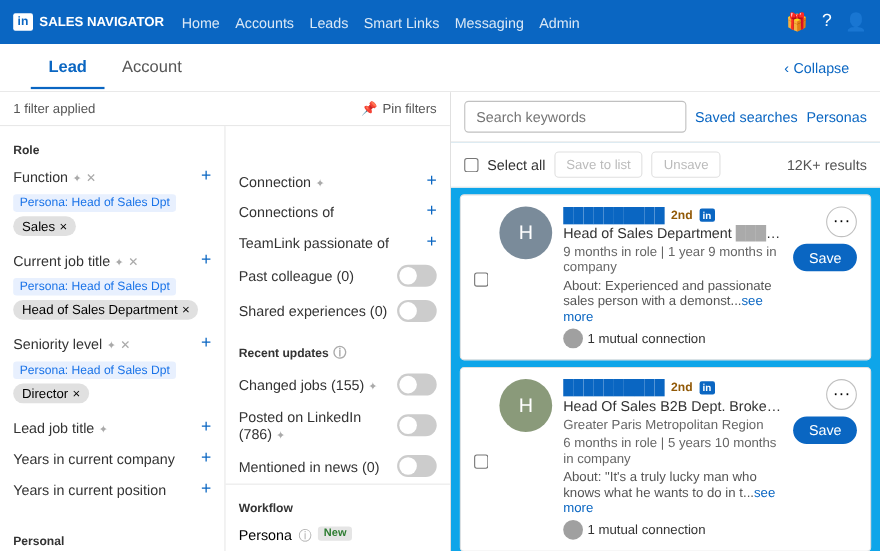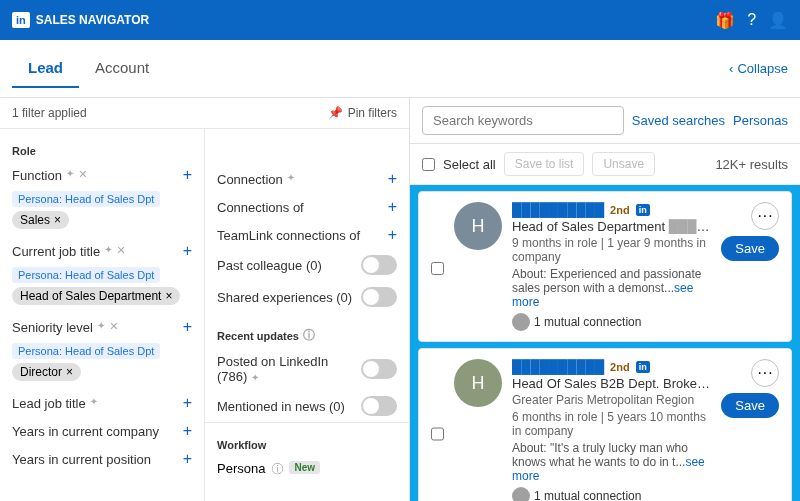--- a/index.html
+++ b/index.html
@@ -9,40 +9,40 @@
     .top-nav { background: #0a66c2; height: 40px; display: flex; align-items: center; padding: 0 12px; gap: 16px; }
     .nav-logo { display: flex; align-items: center; gap: 6px; color: white; font-weight: bold; font-size: 12px; }
     .nav-logo-box { background: white; color: #0a66c2; font-weight: bold; font-size: 11px; padding: 2px 4px; border-radius: 2px; }
     .nav-links { display: flex; gap: 14px; }
     .nav-link { color: rgba(255,255,255,0.85); font-size: 13px; cursor: pointer; text-decoration: none; }
     .nav-spacer { flex: 1; }
     .nav-icons { display: flex; align-items: center; gap: 12px; }
     .nav-icon { color: white; cursor: pointer; font-size: 16px; }
 
     
-    .tab-bar { background: white; border-bottom: 1px solid #e0e0e0; display: flex; align-items: center; padding: 0 12px; height: 58px; }
+    .tab-bar { background: white; border-bottom: 1px solid #e0e0e0; display: flex; align-items: center; padding: 0 28px; height: 44px; }
     .tab { padding: 10px 16px; cursor: pointer; font-size: 15px; color: #555; border-bottom: 2px solid transparent; }
     .tab.active { color: #0a66c2; border-bottom: 2px solid #0a66c2; font-weight: 600; }
     .collapse-btn { margin-left: auto; display: flex; align-items: center; gap: 4px; color: #0a66c2; cursor: pointer; font-size: 13px; }
 
     
     .main { display: flex; height: calc(501px - 82px); }
 
     
     .left-panel { width: 410px; background: white; border-right: 1px solid #e0e0e0; overflow-y: auto; flex-shrink: 0; }
     .filter-header { padding: 8px 12px; font-size: 12px; color: #555; display: flex; justify-content: space-between; align-items: center; border-bottom: 1px solid #e8e8e8; }
     .pin-filters { display: flex; align-items: center; gap: 4px; color: #555; cursor: pointer; }
 
     .filter-cols { display: flex; }
     .filter-col { flex: 1; padding: 8px 0; }
     .filter-col:first-child { border-right: 1px solid #e8e8e8; }
 
     .section-label { font-size: 11px; font-weight: 600; color: #333; padding: 8px 12px 4px; }
     .filter-item { display: flex; align-items: center; justify-content: space-between; padding: 5px 12px; cursor: pointer; }
-    .filter-item-label { font-size: 13px; color: #333; display: flex; align-items: flex-start; gap: 4px; }
+    .filter-item-label { font-size: 13px; color: #333; display: flex; align-items: flex-end; gap: 4px; }
     .filter-star { color: #aaa; font-size: 10px; }
     .add-btn { color: #0a66c2; font-size: 16px; cursor: pointer; }
     .remove-btn { color: #aaa; font-size: 11px; cursor: pointer; }
 
     .persona-tag { background: #e8f0fe; color: #1a73e8; font-size: 11px; padding: 2px 6px; border-radius: 3px; margin: 2px 12px; display: inline-block; }
     .chip { display: inline-flex; align-items: center; background: #e0e0e0; border-radius: 12px; padding: 2px 8px; font-size: 12px; margin: 2px 12px; cursor: pointer; gap: 4px; }
 
     .toggle-row { display: flex; align-items: center; justify-content: space-between; padding: 6px 12px; }
     .toggle-label { font-size: 13px; color: #333; }
     .toggle { width: 36px; height: 20px; background: #ccc; border-radius: 10px; cursor: pointer; position: relative; flex-shrink: 0; }
@@ -91,20 +91,28 @@
     .right-panel::-webkit-scrollbar-thumb { background: #ccc; border-radius: 2px; }
   </style>
 </head>
 <body>
 
 <div class="top-nav">
   <div class="nav-logo">
     <span class="nav-logo-box">in</span>
     <span>SALES NAVIGATOR</span>
   </div>
+  <div class="nav-links">
+    <a class="nav-link">Home</a>
+    <a class="nav-link">Accounts</a>
+    <a class="nav-link">Leads</a>
+    <a class="nav-link">Smart Links</a>
+    <a class="nav-link">Messaging</a>
+    <a class="nav-link">Admin</a>
+  </div>
   <div class="nav-spacer"></div>
   <div class="nav-icons">
     <span class="nav-icon">🎁</span>
     <span class="nav-icon">?</span>
     <span class="nav-icon">👤</span>
   </div>
 </div>
 
 <div class="tab-bar">
   <div class="tab active">Lead</div>
@@ -225,39 +233,46 @@
           </span>
           <span class="add-btn">+</span>
         </div>
 
         <div class="filter-item">
           <span class="filter-item-label">Connections of</span>
           <span class="add-btn">+</span>
         </div>
 
         <div class="filter-item">
-          <span class="filter-item-label">TeamLink connections of</span>
+          <span class="filter-item-label">TeamLink passionate of</span>
           <span class="add-btn">+</span>
         </div>
 
         <div class="toggle-row">
           <span class="toggle-label">Past colleague (0)</span>
           <div class="toggle"></div>
         </div>
 
         <div class="toggle-row">
           <span class="toggle-label">Shared experiences (0)</span>
           <div class="toggle"></div>
         </div>
 
         <div class="section-label" style="margin-top:6px; display:flex; align-items:center; gap:4px;">
           <span>Recent updates</span>
           <span style="color:#aaa; font-size:12px;">ⓘ</span>
         </div>
 
+        <div class="toggle-row">
+          <span class="toggle-label">
+            <span>Changed jobs (155)</span>
+            <span style="color:#aaa; font-size:10px;">✦</span>
+          </span>
+          <div class="toggle"></div>
+        </div>
 
         <div class="toggle-row">
           <span class="toggle-label">
             <span>Posted on LinkedIn (786)</span>
             <span style="color:#aaa; font-size:10px;">✦</span>
           </span>
           <div class="toggle"></div>
         </div>
 
         <div class="toggle-row">

